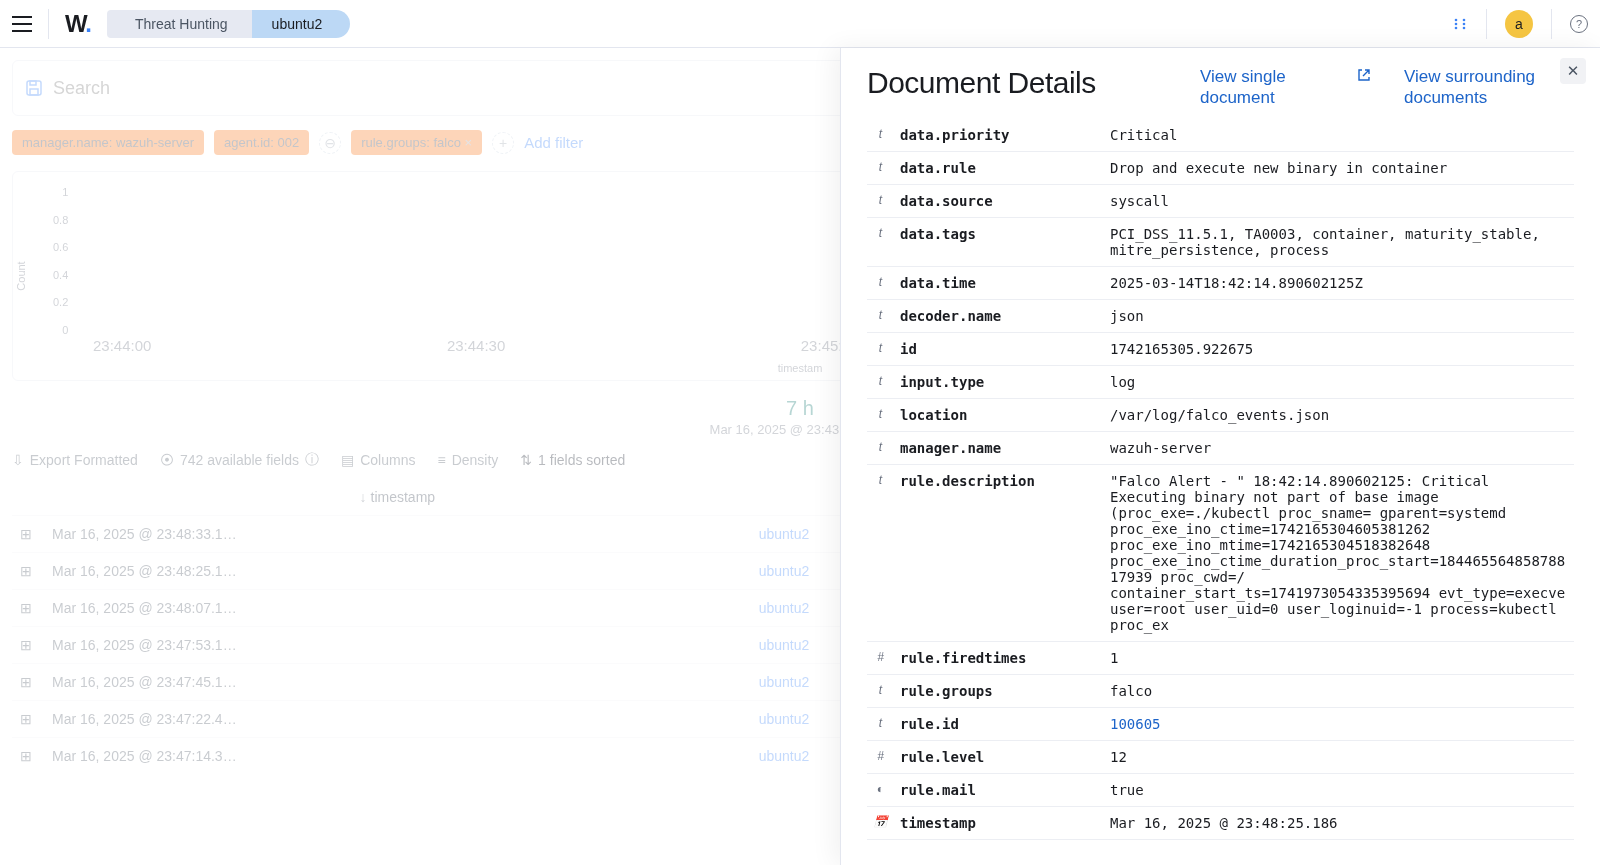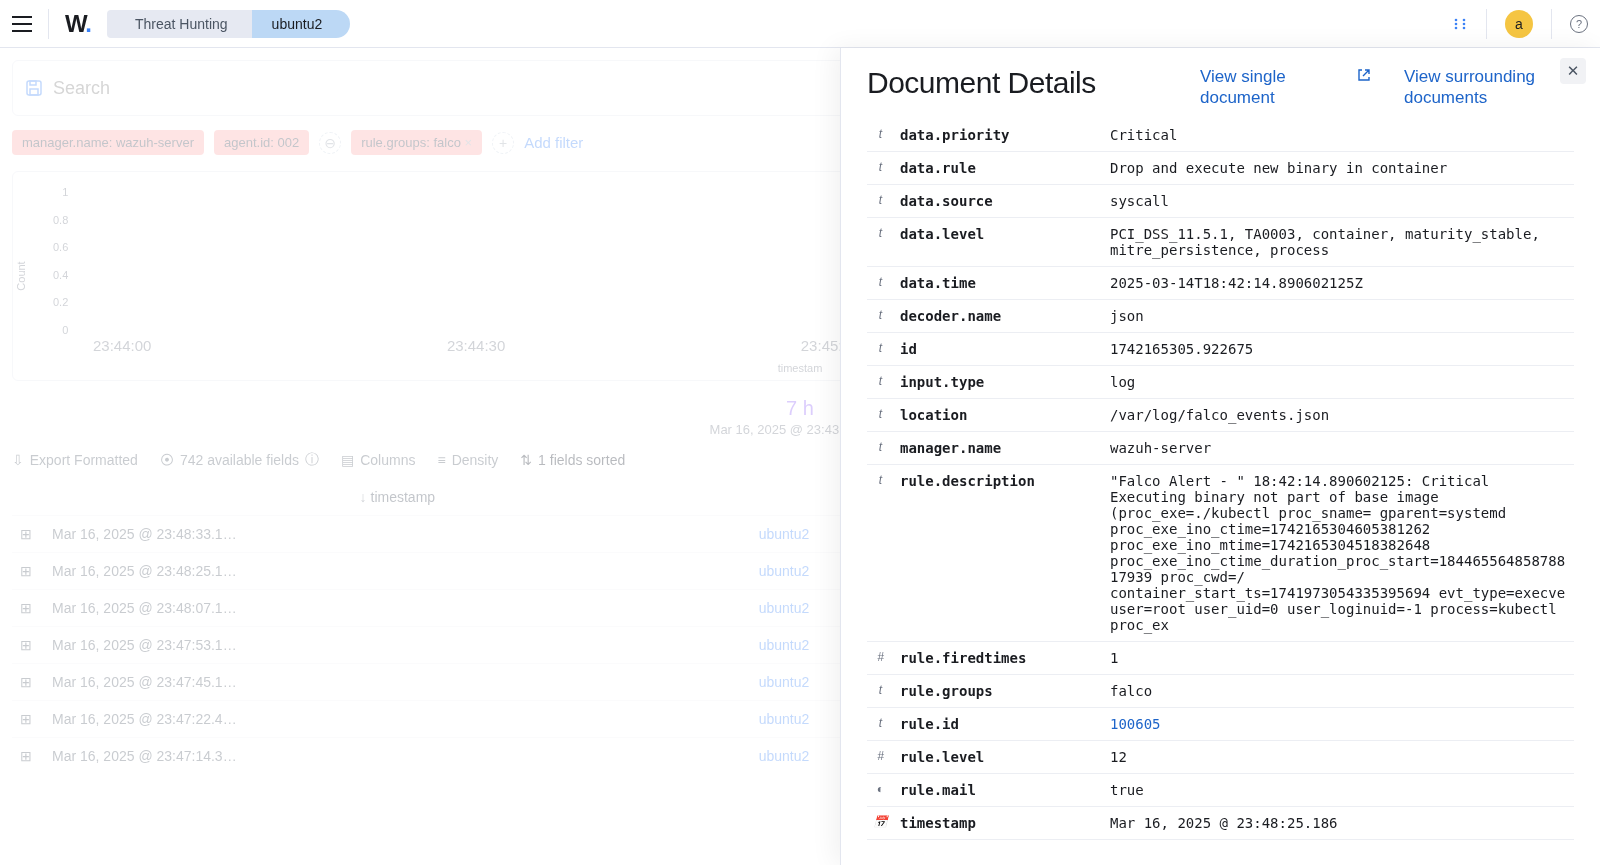--- a/index.html
+++ b/index.html
@@ -22,33 +22,33 @@
 
   
   .backdrop { position: absolute; top: 48px; left: 0; right: 0; bottom: 0; padding: 0 12px 24px; }
   .dim-overlay { position: absolute; inset: 48px 0 0 0; background: rgba(255,255,255,0.7); pointer-events: none; z-index: 5; }
 
   .searchrow { display: flex; align-items: center; height: 56px; gap: 10px; border: 1px solid #e3e6ef; border-radius: 6px; padding: 0 12px; margin-top: 12px; }
   .save-icon { width: 18px; height: 18px; color: #3b82f6; }
   .searchrow input { border: none; outline: none; font-size: 18px; flex: 1; color: #6b7280; background: transparent; }
 
   .filters { display: flex; align-items: center; gap: 10px; margin-top: 14px; }
-  .pill { background: #fca5a5; border-radius: 4px; padding: 5px 10px; font-size: 13px; color: #374151; }
+  .pill { background: #f97316; border-radius: 4px; padding: 5px 10px; font-size: 13px; color: #374151; }
   .pill.withx::after { content: " ×"; color: #9ca3af; }
   .pill-plus { width: 22px; height: 22px; border-radius: 50%; border: 1px dashed #cbd5e1; display: flex; align-items: center; justify-content: center; color: #9ca3af; }
   .addfilter { color: #3b82f6; font-size: 15px; }
 
   .chartbox { border: 1px solid #e3e6ef; border-radius: 6px; height: 210px; margin-top: 16px; position: relative; }
   .ylab { position: absolute; left: 8px; top: 50%; transform: translate(-50%,-50%) rotate(-90deg); font-size: 11px; color: #6b7280; }
   .yticks { position: absolute; left: 40px; top: 14px; bottom: 44px; display: flex; flex-direction: column; justify-content: space-between; font-size: 11px; color: #6b7280; text-align: right; }
   .xticks { position: absolute; left: 80px; right: 20px; bottom: 26px; display: flex; justify-content: space-between; font-size: 15px; color: #6b7280; }
   .xlab { position: absolute; left: 50%; bottom: 6px; transform: translateX(-50%); font-size: 11px; color: #6b7280; }
 
   .hits { text-align: center; margin-top: 16px; }
-  .hits-big { font-size: 20px; color: #8b5cf6; }
+  .hits-big { font-size: 20px; color: #0f766e; }
   .hits-sub { font-size: 13px; color: #6b7280; margin-top: 2px; }
 
   .toolbar2 { display: flex; align-items: center; gap: 22px; margin-top: 14px; color: #4b5563; font-size: 14px; }
   .tool { display: flex; align-items: center; gap: 6px; }
   .tool.bold { color: #111827; font-weight: 500; }
 
   table.data { width: 100%; margin-top: 10px; border-collapse: collapse; }
   table.data th { text-align: center; padding: 10px 8px; font-weight: 500; color: #374151; font-size: 14px; }
   table.data td { padding: 10px 8px; font-size: 14px; color: #4b5563; border-top: 1px solid #f1f2f5; }
   .agent-link { color: #3b82f6; font-weight: 500; }
@@ -260,21 +260,21 @@
     <td class="fname">data.rule</td>
     <td class="fval">Drop and execute new binary in container</td>
         </tr>
         <tr>
           <td class="ftype">t</td>
     <td class="fname">data.source</td>
     <td class="fval">syscall</td>
         </tr>
         <tr>
           <td class="ftype">t</td>
-    <td class="fname">data.level</td>
+    <td class="fname">data.tags</td>
     <td class="fval">PCI_DSS_11.5.1, TA0003, container, maturity_stable, mitre_persistence, process</td>
         </tr>
         <tr>
           <td class="ftype">t</td>
     <td class="fname">data.time</td>
     <td class="fval">2025-03-14T18:42:14.890602125Z</td>
         </tr>
         <tr>
           <td class="ftype">t</td>
     <td class="fname">decoder.name</td>

